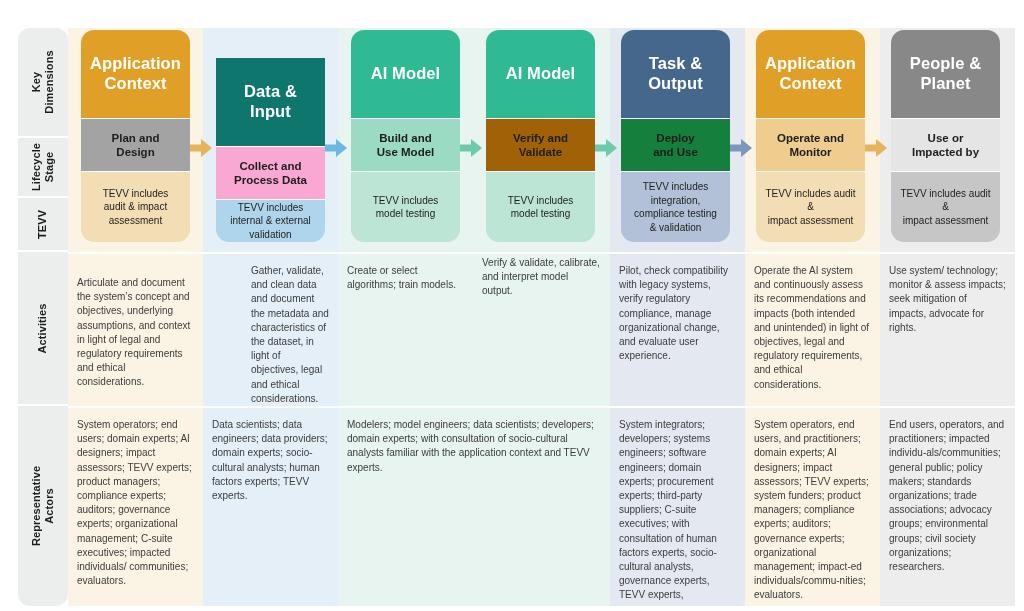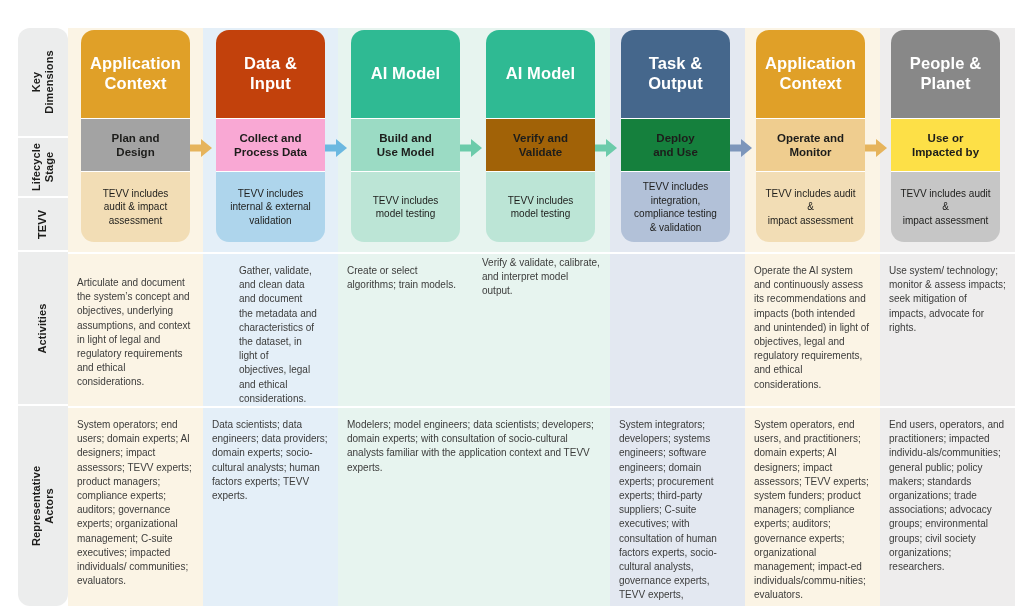--- a/index.html
+++ b/index.html
@@ -143,21 +143,21 @@
 audit &amp; impact
 assessment</div>
   </div>
   <div class="arrow" style="left:190px;top:138px;">
     <svg viewBox="0 0 22 20" width="22" height="20" aria-hidden="true">
       <polygon points="0,6.5 11,6.5 11,1 22,10 11,19 11,13.5 0,13.5" fill="#e6b45c"></polygon>
     </svg>
   </div>
 
   <div class="card" style="left:216px;top:30px;width:109px;height:212px;">
-    <div class="card-dim" style="background:#c2410c;">Data &amp;
+    <div class="card-dim" style="background:#0f766e;margin-top:28px;">Data &amp;
 Input</div>
     <div class="card-stage" style="background:#f9a8d4;">Collect and
 Process Data</div>
     <div class="card-tevv" style="background:#aed5ec;">TEVV includes
 internal &amp; external
 validation</div>
   </div>
   <div class="arrow" style="left:325px;top:138px;">
     <svg viewBox="0 0 22 20" width="22" height="20" aria-hidden="true">
       <polygon points="0,6.5 11,6.5 11,1 22,10 11,19 11,13.5 0,13.5" fill="#6bb8e0"></polygon>
@@ -217,31 +217,32 @@
   </div>
   <div class="arrow" style="left:865px;top:138px;">
     <svg viewBox="0 0 22 20" width="22" height="20" aria-hidden="true">
       <polygon points="0,6.5 11,6.5 11,1 22,10 11,19 11,13.5 0,13.5" fill="#e6b45c"></polygon>
     </svg>
   </div>
 
   <div class="card" style="left:891px;top:30px;width:109px;height:212px;">
     <div class="card-dim" style="background:#888888;">People &amp;
 Planet</div>
-    <div class="card-stage" style="background:#fde047;">Use or
+    <div class="card-stage" style="background:#e5e5e5;">Use or
 Impacted by</div>
     <div class="card-tevv" style="background:#c6c6c6;">TEVV includes audit
 &amp;
 impact assessment</div>
   </div>
 
   <div class="cell" style="left:68px;top:266px;width:135px;height:152px;">Articulate and document the system’s concept and objectives, underlying assumptions, and context in light of legal and regulatory requirements and ethical considerations.</div>
-  <div class="cell" style="left:191px;top:254px;width:135px;height:168px;padding-left:48px;">Gather, validate, and clean data and document the metadata and characteristics of the dataset, in light of objectives, legal and ethical considerations.</div>
+  <div class="cell" style="left:203px;top:254px;width:135px;height:168px;padding-left:48px;">Gather, validate, and clean data and document the metadata and characteristics of the dataset, in light of objectives, legal and ethical considerations.</div>
   <div class="cell" style="left:338px;top:254px;width:135px;height:152px;">Create or select algorithms; train models.</div>
   <div class="cell" style="left:473px;top:246px;width:137px;height:152px;">Verify &amp; validate, calibrate, and interpret model output.</div>
+  <div class="cell" style="left:610px;top:254px;width:135px;height:152px;">Pilot, check compatibility with legacy systems, verify regulatory compliance, manage organizational change, and evaluate user experience.</div>
   <div class="cell" style="left:745px;top:254px;width:135px;height:152px;">Operate the AI system and continuously assess its recommendations and impacts (both intended and unintended) in light of objectives, legal and regulatory requirements, and ethical considerations.</div>
   <div class="cell" style="left:880px;top:254px;width:135px;height:152px;">Use system/ technology; monitor &amp; assess impacts; seek mitigation of impacts, advocate for rights.</div>
 
   <div class="cell" style="left:68px;top:408px;width:135px;height:198px;">System operators; end users; domain experts; AI designers; impact assessors; TEVV experts; product managers; compliance experts; auditors; governance experts; organizational management; C-suite executives; impacted individuals/ communities; evaluators.</div>
   <div class="cell" style="left:203px;top:408px;width:135px;height:198px;">Data scientists; data engineers; data providers; domain experts; socio-cultural analysts; human factors experts; TEVV experts.</div>
 
   <div class="cell" style="left:338px;top:408px;width:272px;height:198px;">Modelers; model engineers; data scientists; developers; domain experts; with consultation of socio-cultural analysts familiar with the application context and TEVV experts.</div>
   <div class="cell" style="left:610px;top:408px;width:135px;height:198px;">System integrators; developers; systems engineers; software engineers; domain experts; procurement experts; third-party suppliers; C-suite executives; with consultation of human factors experts, socio-cultural analysts, governance experts, TEVV experts,</div>
   <div class="cell" style="left:745px;top:408px;width:135px;height:142px;">System operators, end users, and practitioners; domain experts; AI designers; impact assessors; TEVV experts; system funders; product managers; compliance experts; auditors; governance experts; organizational management; impact-ed individuals/commu-nities; evaluators.</div>
   <div class="cell" style="left:880px;top:408px;width:135px;height:198px;">End users, operators, and practitioners; impacted individu-als/communities; general public; policy makers; standards organizations; trade associations; advocacy groups; environmental groups; civil society organizations; researchers.</div>

